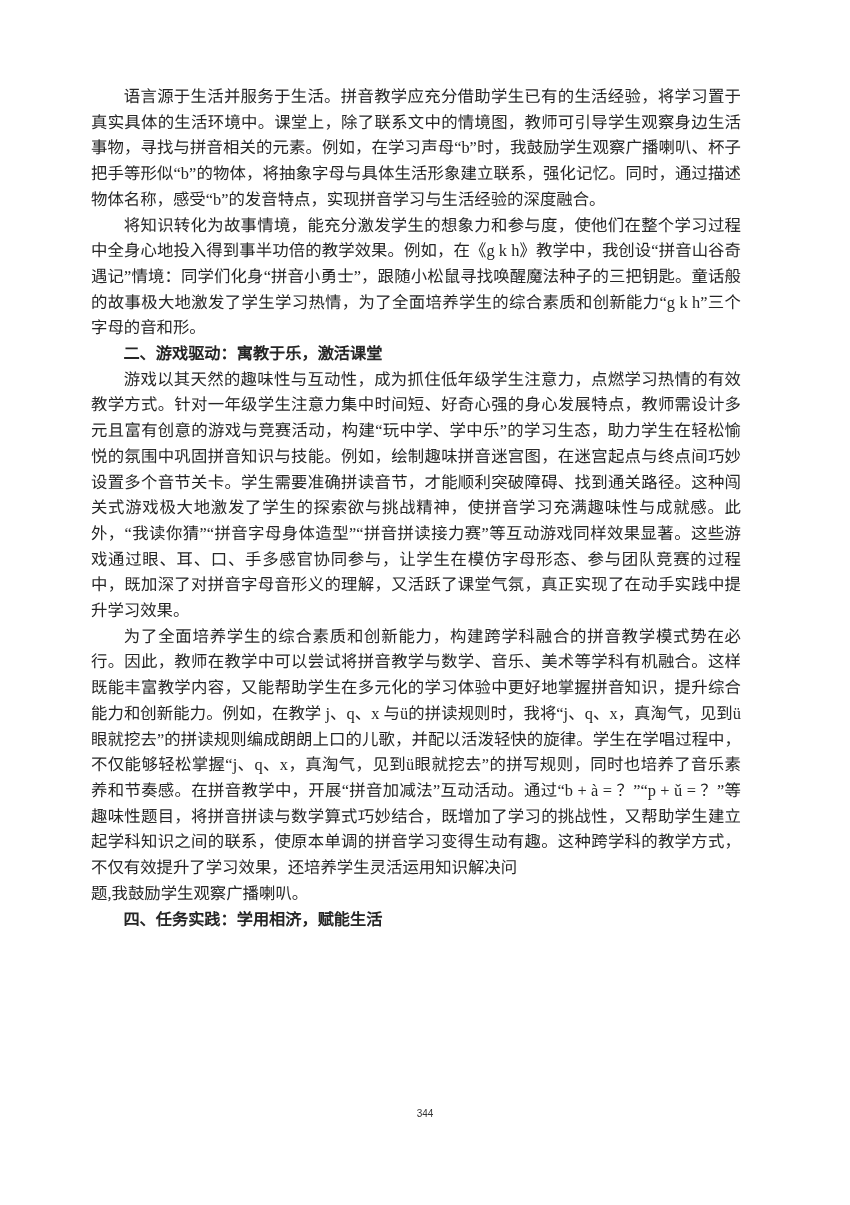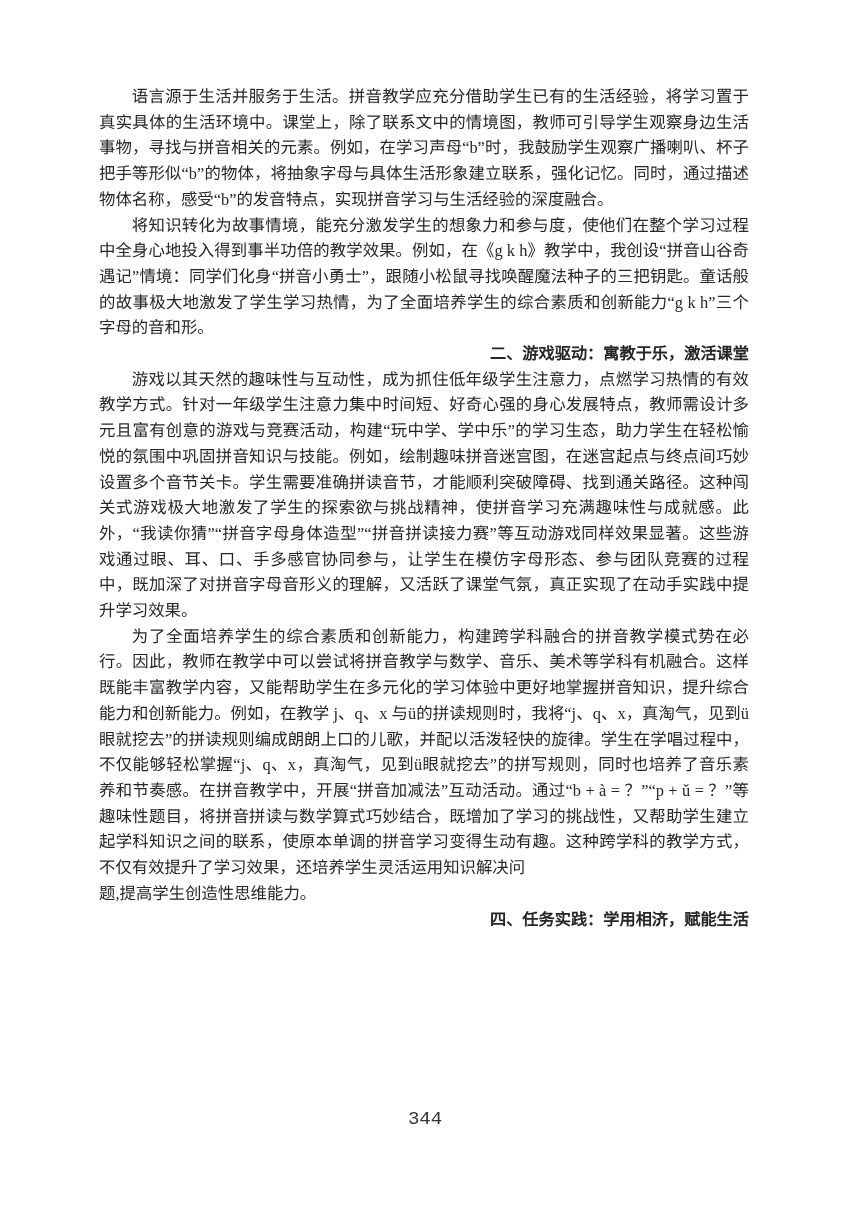--- a/index.html
+++ b/index.html
@@ -11,21 +11,21 @@
     position: relative;
     width: 850px;
     height: 1205px;
     background: #ffffff;
     overflow: hidden;
     font-family: "Liberation Serif", "DejaVu Serif", serif;
     color: #262626;
   }
   .content {
     position: absolute;
-    left: 99px;
+    left: 91px;
     top: 84px;
     width: 650px;
   }
   .content p {
     margin: 0;
     font-size: 16.4px;
     line-height: 25.7px;
   }
   .para {
     text-indent: 2em;
@@ -35,44 +35,44 @@
   .para-noindent {
     text-indent: 0;
     text-align: left;
   }
   .subheading {
     text-indent: 2em;
     text-align: left;
   }
   .heading {
     text-indent: 2em;
-    text-align: right;
+    text-align: left;
     font-weight: bold;
     font-family: "Liberation Sans", "DejaVu Sans", sans-serif;
     font-size: 16.2px !important;
   }
   .page-number {
     position: absolute;
     left: 0;
     right: 0;
     top: 1108px;
     text-align: center;
-    font-size: 19px;
+    font-size: 10px;
     color: #333333;
-    font-family: Liberation Mono, monospace;
+    font-family: Liberation Sans, sans-serif;
   }
 </style>
 </head>
 <body>
 
 <div class="page">
   <main class="content">
     <p class="para">语言源于生活并服务于生活。拼音教学应充分借助学生已有的生活经验，将学习置于真实具体的生活环境中。课堂上，除了联系文中的情境图，教师可引导学生观察身边生活事物，寻找与拼音相关的元素。例如，在学习声母“b”时，我鼓励学生观察广播喇叭、杯子把手等形似“b”的物体，将抽象字母与具体生活形象建立联系，强化记忆。同时，通过描述物体名称，感受“b”的发音特点，实现拼音学习与生活经验的深度融合。</p>
     <p class="para">将知识转化为故事情境，能充分激发学生的想象力和参与度，使他们在整个学习过程中全身心地投入得到事半功倍的教学效果。例如，在《g k h》教学中，我创设“拼音山谷奇遇记”情境：同学们化身“拼音小勇士”，跟随小松鼠寻找唤醒魔法种子的三把钥匙。童话般的故事极大地激发了学生学习热情，为了全面培养学生的综合素质和创新能力“g k h”三个字母的音和形。</p>
     <p class="heading">二、游戏驱动：寓教于乐，激活课堂</p>
     <p class="para">游戏以其天然的趣味性与互动性，成为抓住低年级学生注意力，点燃学习热情的有效教学方式。针对一年级学生注意力集中时间短、好奇心强的身心发展特点，教师需设计多元且富有创意的游戏与竞赛活动，构建“玩中学、学中乐”的学习生态，助力学生在轻松愉悦的氛围中巩固拼音知识与技能。例如，绘制趣味拼音迷宫图，在迷宫起点与终点间巧妙设置多个音节关卡。学生需要准确拼读音节，才能顺利突破障碍、找到通关路径。这种闯关式游戏极大地激发了学生的探索欲与挑战精神，使拼音学习充满趣味性与成就感。此外，“我读你猜”“拼音字母身体造型”“拼音拼读接力赛”等互动游戏同样效果显著。这些游戏通过眼、耳、口、手多感官协同参与，让学生在模仿字母形态、参与团队竞赛的过程中，既加深了对拼音字母音形义的理解，又活跃了课堂气氛，真正实现了在动手实践中提升学习效果。</p>
     <p class="para">为了全面培养学生的综合素质和创新能力，构建跨学科融合的拼音教学模式势在必行。因此，教师在教学中可以尝试将拼音教学与数学、音乐、美术等学科有机融合。这样既能丰富教学内容，又能帮助学生在多元化的学习体验中更好地掌握拼音知识，提升综合能力和创新能力。例如，在教学 j、q、x 与ü的拼读规则时，我将“j、q、x，真淘气，见到ü眼就挖去”的拼读规则编成朗朗上口的儿歌，并配以活泼轻快的旋律。学生在学唱过程中，不仅能够轻松掌握“j、q、x，真淘气，见到ü眼就挖去”的拼写规则，同时也培养了音乐素养和节奏感。在拼音教学中，开展“拼音加减法”互动活动。通过“b + à = ？”“p + ǔ = ？”等趣味性题目，将拼音拼读与数学算式巧妙结合，既增加了学习的挑战性，又帮助学生建立起学科知识之间的联系，使原本单调的拼音学习变得生动有趣。这种跨学科的教学方式，不仅有效提升了学习效果，还培养学生灵活运用知识解决问</p>
-    <p class="para-noindent">题,提高学生创造性思维能力。</p>
+    <p class="para-noindent">题,我鼓励学生观察广播喇叭。</p>
     <p class="heading">四、任务实践：学用相济，赋能生活</p>
   </main>
 
   <div class="page-number">344</div>
 </div>
 
 </body></html>

